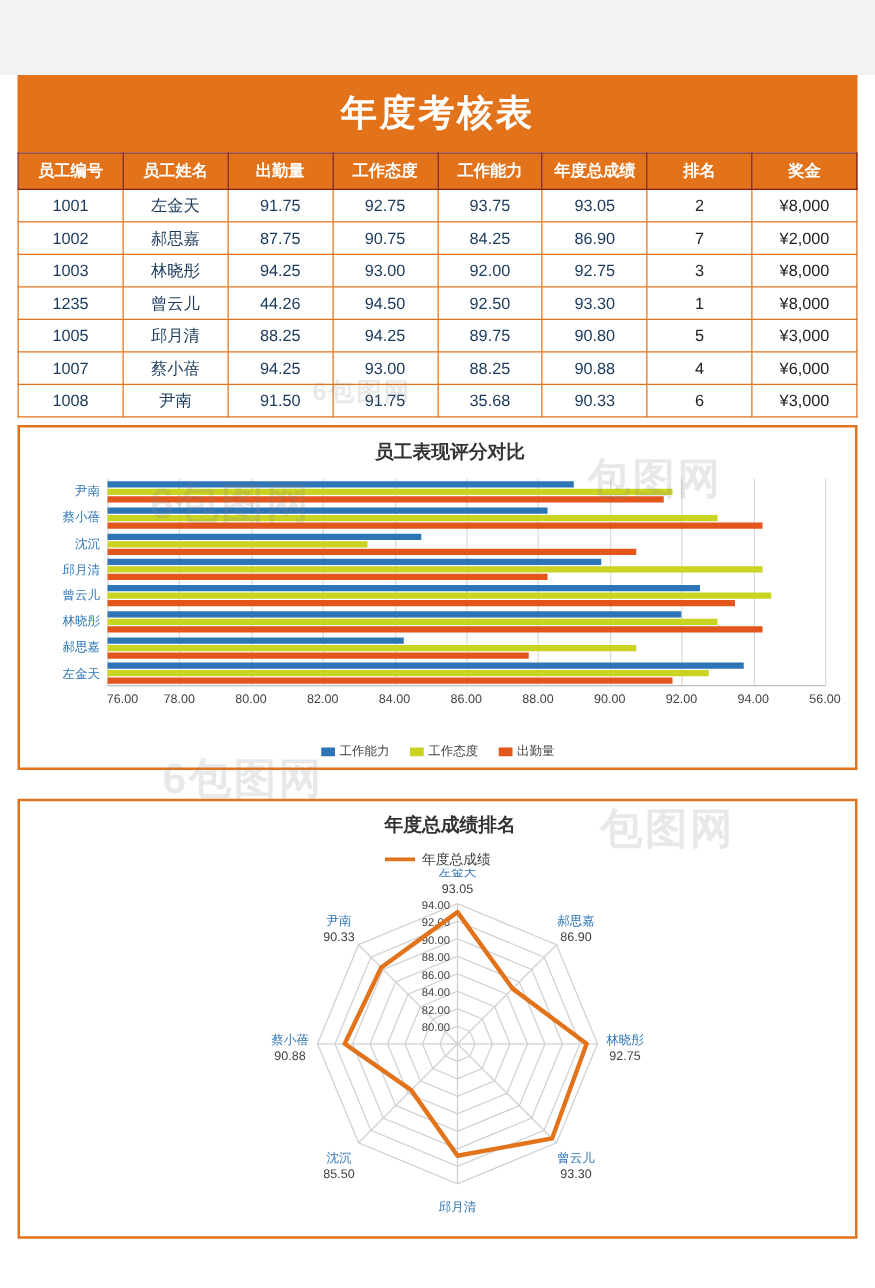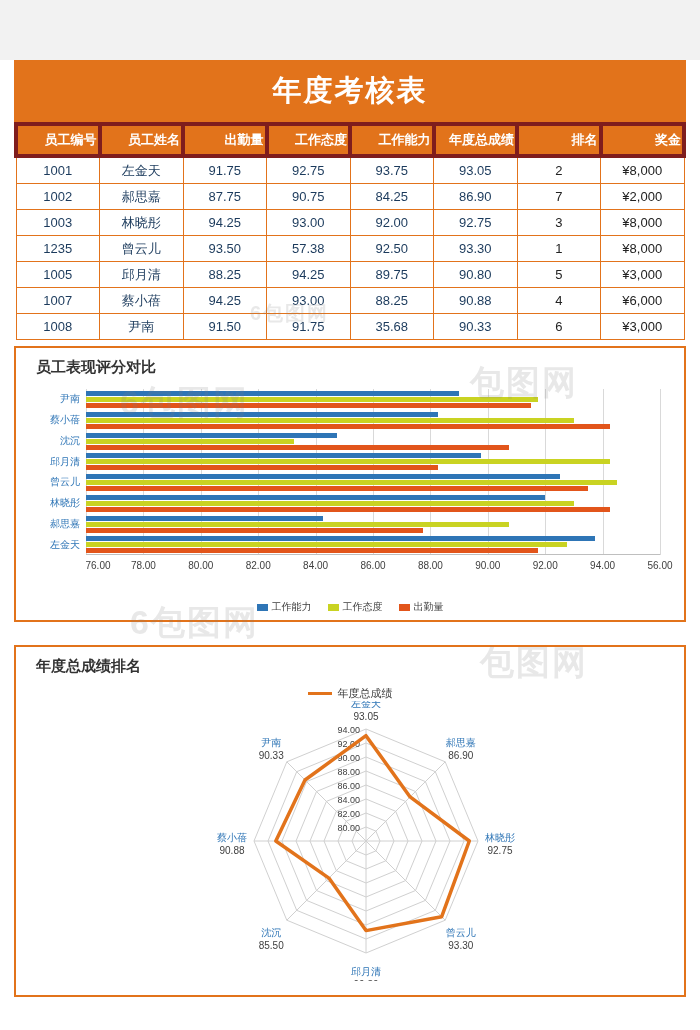--- a/index.html
+++ b/index.html
@@ -54,22 +54,22 @@
     border-collapse: collapse;
     width: 672px;
     table-layout: fixed;
   }
   table.grade th {
     background: #e2731b;
     color: #ffffff;
     font-size: 13px;
     font-weight: bold;
     height: 26px;
-    border: 4px solid #7f1d1d;
-    text-align: right;
+    border: 1px solid #7f1d1d;
+    text-align: center;
     white-space: nowrap;
   }
   table.grade td {
     height: 23px;
     font-size: 13px;
     color: #1b3a5c;
     text-align: center;
     border: 1px solid #e2731b;
     background: #ffffff;
     white-space: nowrap;
@@ -80,21 +80,21 @@
 
   
   .panel {
     border: 2px solid #e2731b;
     margin-top: 6px;
     background: #ffffff;
     position: relative;
     box-sizing: border-box;
   }
   .panel-title {
-    text-align: left;
+    text-align: center;
     font-size: 15px;
     font-weight: bold;
     color: #333333;
     padding-top: 10px;
     padding-left: 20px;
   }
   #bar-panel { height: 276px; }
   #radar-panel { height: 352px; margin-top: 23px; }
 
   
@@ -238,22 +238,22 @@
             <td>94.25</td>
             <td>93.00</td>
             <td>92.00</td>
             <td>92.75</td>
             <td class="rank">3</td>
             <td class="bonus">¥8,000</td>
           </tr>
           <tr>
             <td>1235</td>
             <td>曾云儿</td>
-            <td>93.50</td>
-            <td>57.38</td>
+            <td>44.26</td>
+            <td>94.50</td>
             <td>92.50</td>
             <td>93.30</td>
             <td class="rank">1</td>
             <td class="bonus">¥8,000</td>
           </tr>
           <tr>
             <td>1005</td>
             <td>邱月清</td>
             <td>88.25</td>
             <td>94.25</td>

